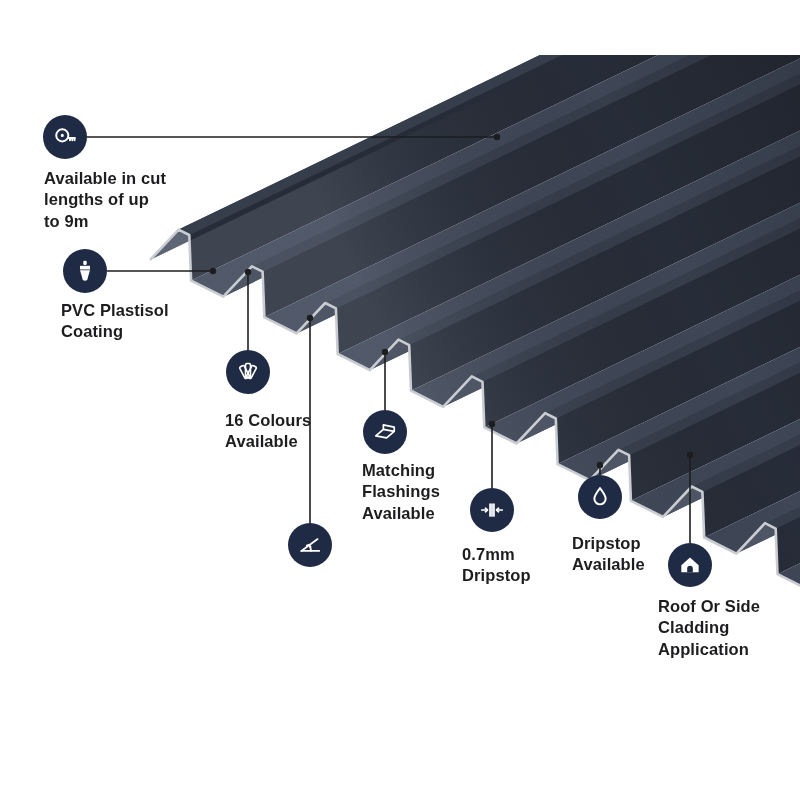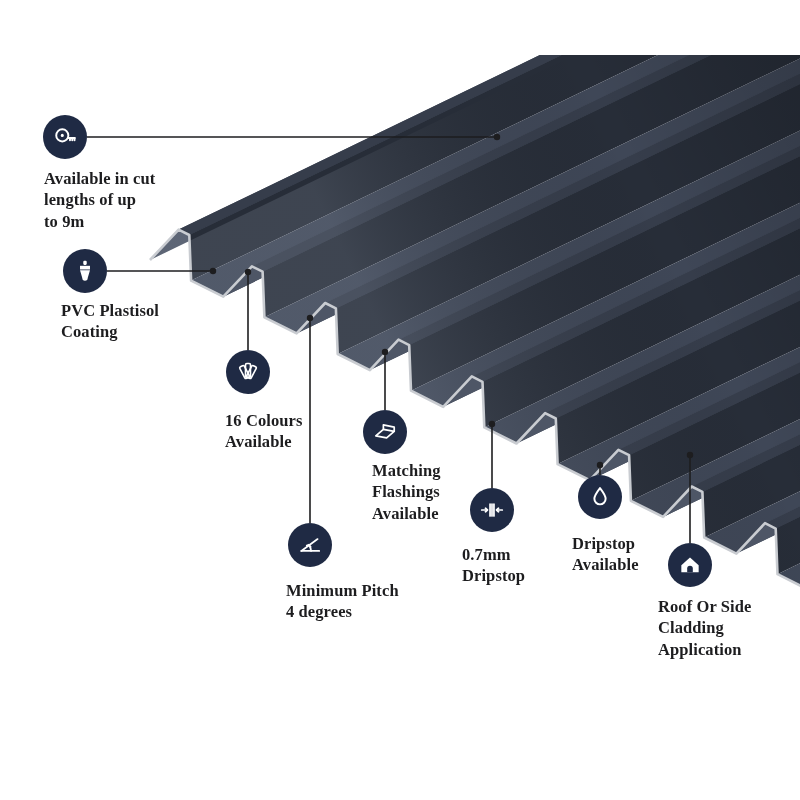--- a/index.html
+++ b/index.html
@@ -1,19 +1,19 @@
 <!DOCTYPE html>
 <html style="--background: #ffffff; --badge: #1f2a44; --text: #1d1d1f; --connector: #1d1d1f; --sheet-up-face: #4e5666; --sheet-top-face: #363d4b; --sheet-down-face: #272d38; --sheet-valley-face: #3f4757; --sheet-edge: #c9ccd1;"><head>
 <meta charset="utf-8">
 <style>
   html,body{margin:0;padding:0;background:#fff;}
   .canvas{
     position:relative;width:800px;height:800px;overflow:hidden;
     background:var(--background,#fff);
-    font-family:Liberation Serif, serif;
+    font-family:Liberation Sans, sans-serif;
   }
   .sheet-svg,.connector-svg{position:absolute;left:0;top:0;}
   .connector-svg{pointer-events:none;}
   .connector-svg line{stroke:var(--connector,#1d1d1f);stroke-width:1.6;}
   .connector-svg circle{fill:var(--connector,#1d1d1f);}
   .badge{
     position:absolute;width:44px;height:44px;border-radius:50%;
     background:var(--badge,#1f2a44);
     display:flex;align-items:center;justify-content:center;
     box-sizing:border-box;
@@ -183,25 +183,23 @@
     </svg>
   </div>
 
   <div class="label" style="left:44px;top:168px">Available in cut
 lengths of up
 to 9m</div>
   <div class="label" style="left:61px;top:300px">PVC Plastisol
 Coating</div>
   <div class="label" style="left:225px;top:410px">16 Colours
 Available</div>
-  <div class="label" style="left:372px;top:460px">Matching
+  <div class="label" style="left:362px;top:460px">Matching
 Flashings
 Available</div>
-  <div class="label" style="left:286px;top:580px">Minimum Pitch
-4 degrees</div>
   <div class="label" style="left:462px;top:544px">0.7mm
 Dripstop</div>
   <div class="label" style="left:572px;top:533px">Dripstop
 Available</div>
   <div class="label" style="left:658px;top:596px">Roof Or Side
 Cladding
 Application</div>
 
 </div>
 

